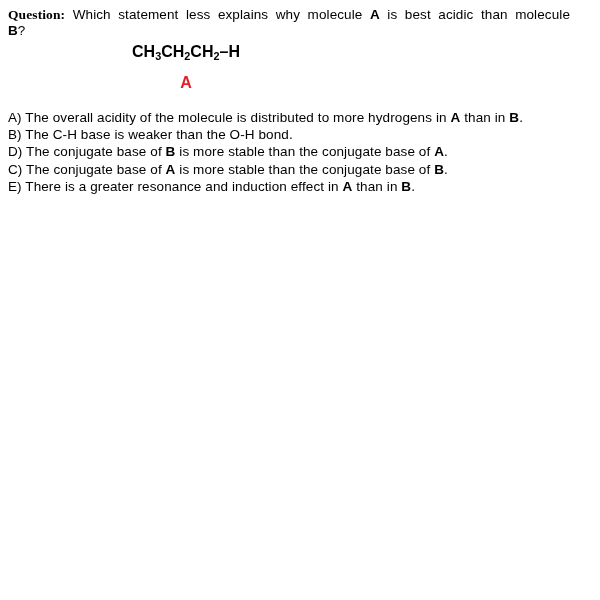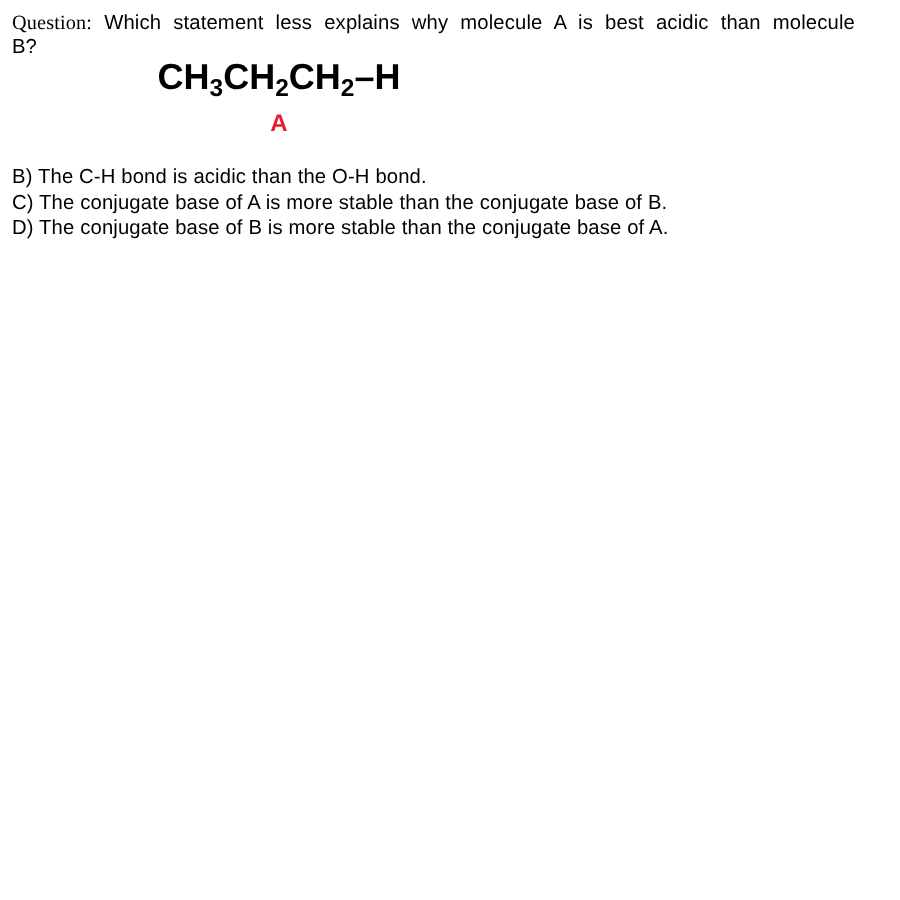--- a/index.html
+++ b/index.html
@@ -27,30 +27,30 @@
   }
   .question-line2 {
     margin: 0;
     padding: 0 30px 0 8px;
     font-size: 13.5px;
     line-height: 16px;
   }
   .serif {
     font-family: "Liberation Serif", serif;
   }
-  .bold { font-weight: 400; }
+  .bold { font-weight: 700; }
   .molecule {
     position: absolute;
     width: 170px;
     text-align: center;
   }
   .molecule-a { left: 101px; top: 41px; }
   .molecule-b { left: 308px; top: 41px; }
   .formula {
-    font-size: 24px;
+    font-size: 16px;
     font-weight: 700;
     line-height: 22px;
     white-space: nowrap;
   }
   .formula sub {
     font-size: 0.68em;
     vertical-align: baseline;
     position: relative;
     top: 0.28em;
     line-height: 0;
@@ -83,18 +83,20 @@
   <p class="question-line1"><span class="bold serif">Question:</span><span> Which statement less explains why molecule </span><span class="bold">A</span><span> is best acidic than molecule</span></p>
   <p class="question-line2"><span class="bold">B</span><span>?</span></p>
 
   <div class="molecule molecule-a">
     <div class="formula"><span>CH</span><sub>3</sub><span>CH</span><sub>2</sub><span>CH</span><sub>2</sub><span>–H</span></div>
     <div class="mol-label">A</div>
   </div>
 
 
   <div class="options">
-    <div class="option-row"><span>B) The C-H bond is acidic than the O-H bond.</span></div>
+    <div class="option-row"><span>A) The overall acidity of the molecule is distributed to more hydrogens in </span><span class="bold">A</span><span> than in </span><span class="bold">B</span><span>.</span></div>
+    <div class="option-row"><span>B) The C-H base is weaker than the O-H bond.</span></div>
+    <div class="option-row"><span>D) The conjugate base of </span><span class="bold">B</span><span> is more stable than the conjugate base of </span><span class="bold">A</span><span>.</span></div>
     <div class="option-row"><span>C) The conjugate base of </span><span class="bold">A</span><span> is more stable than the conjugate base of </span><span class="bold">B</span><span>.</span></div>
-    <div class="option-row"><span>D) The conjugate base of </span><span class="bold">B</span><span> is more stable than the conjugate base of </span><span class="bold">A</span><span>.</span></div>
+    <div class="option-row"><span>E) There is a greater resonance and induction effect in </span><span class="bold">A</span><span> than in </span><span class="bold">B</span><span>.</span></div>
   </div>
 
 </div>
 
 </body></html>

